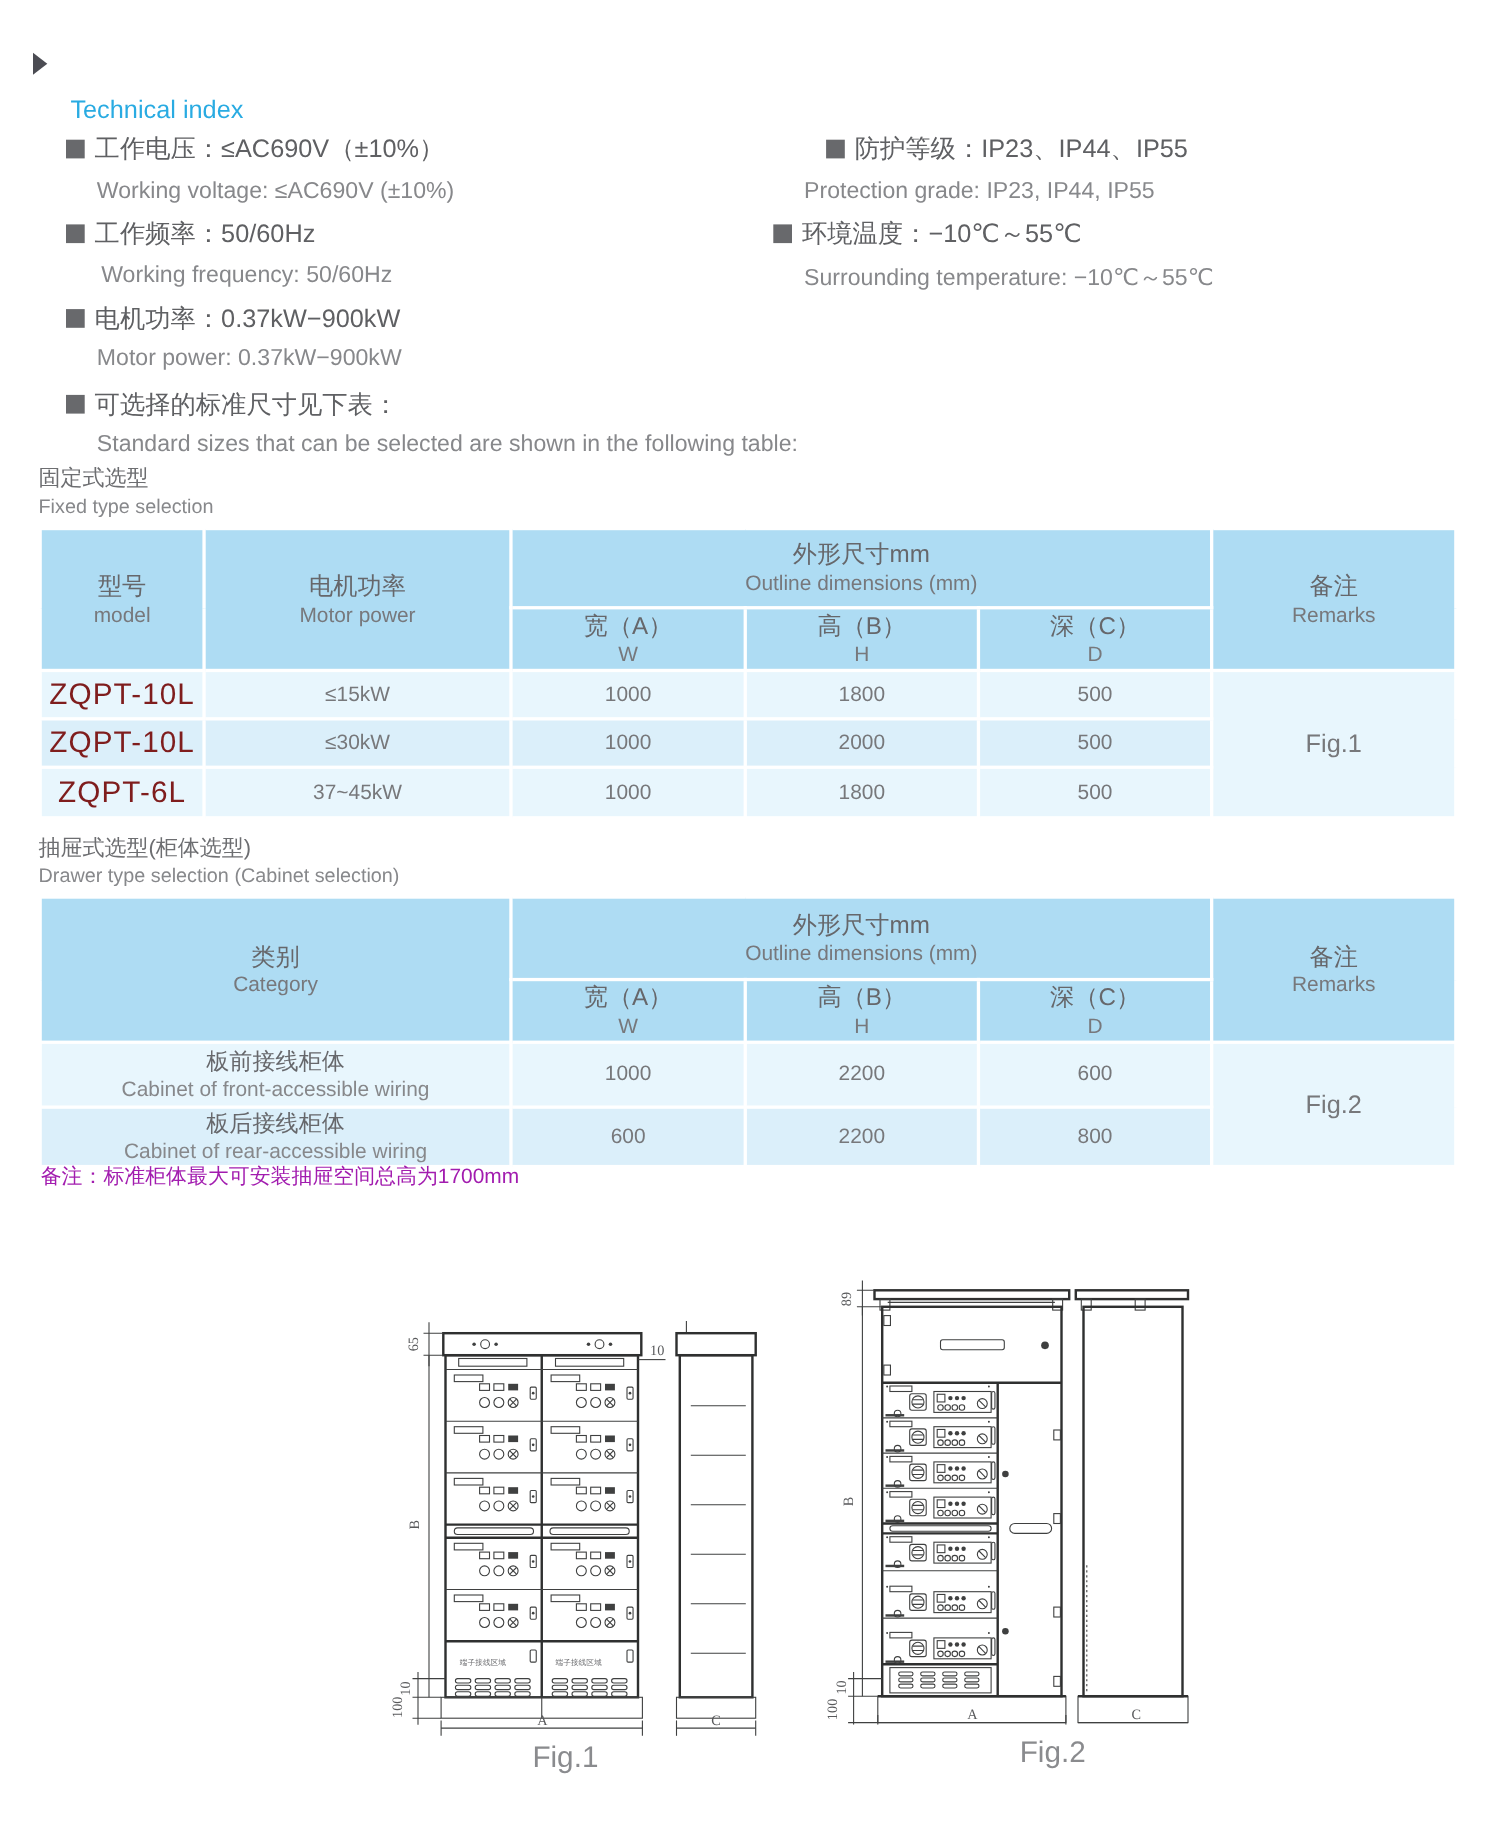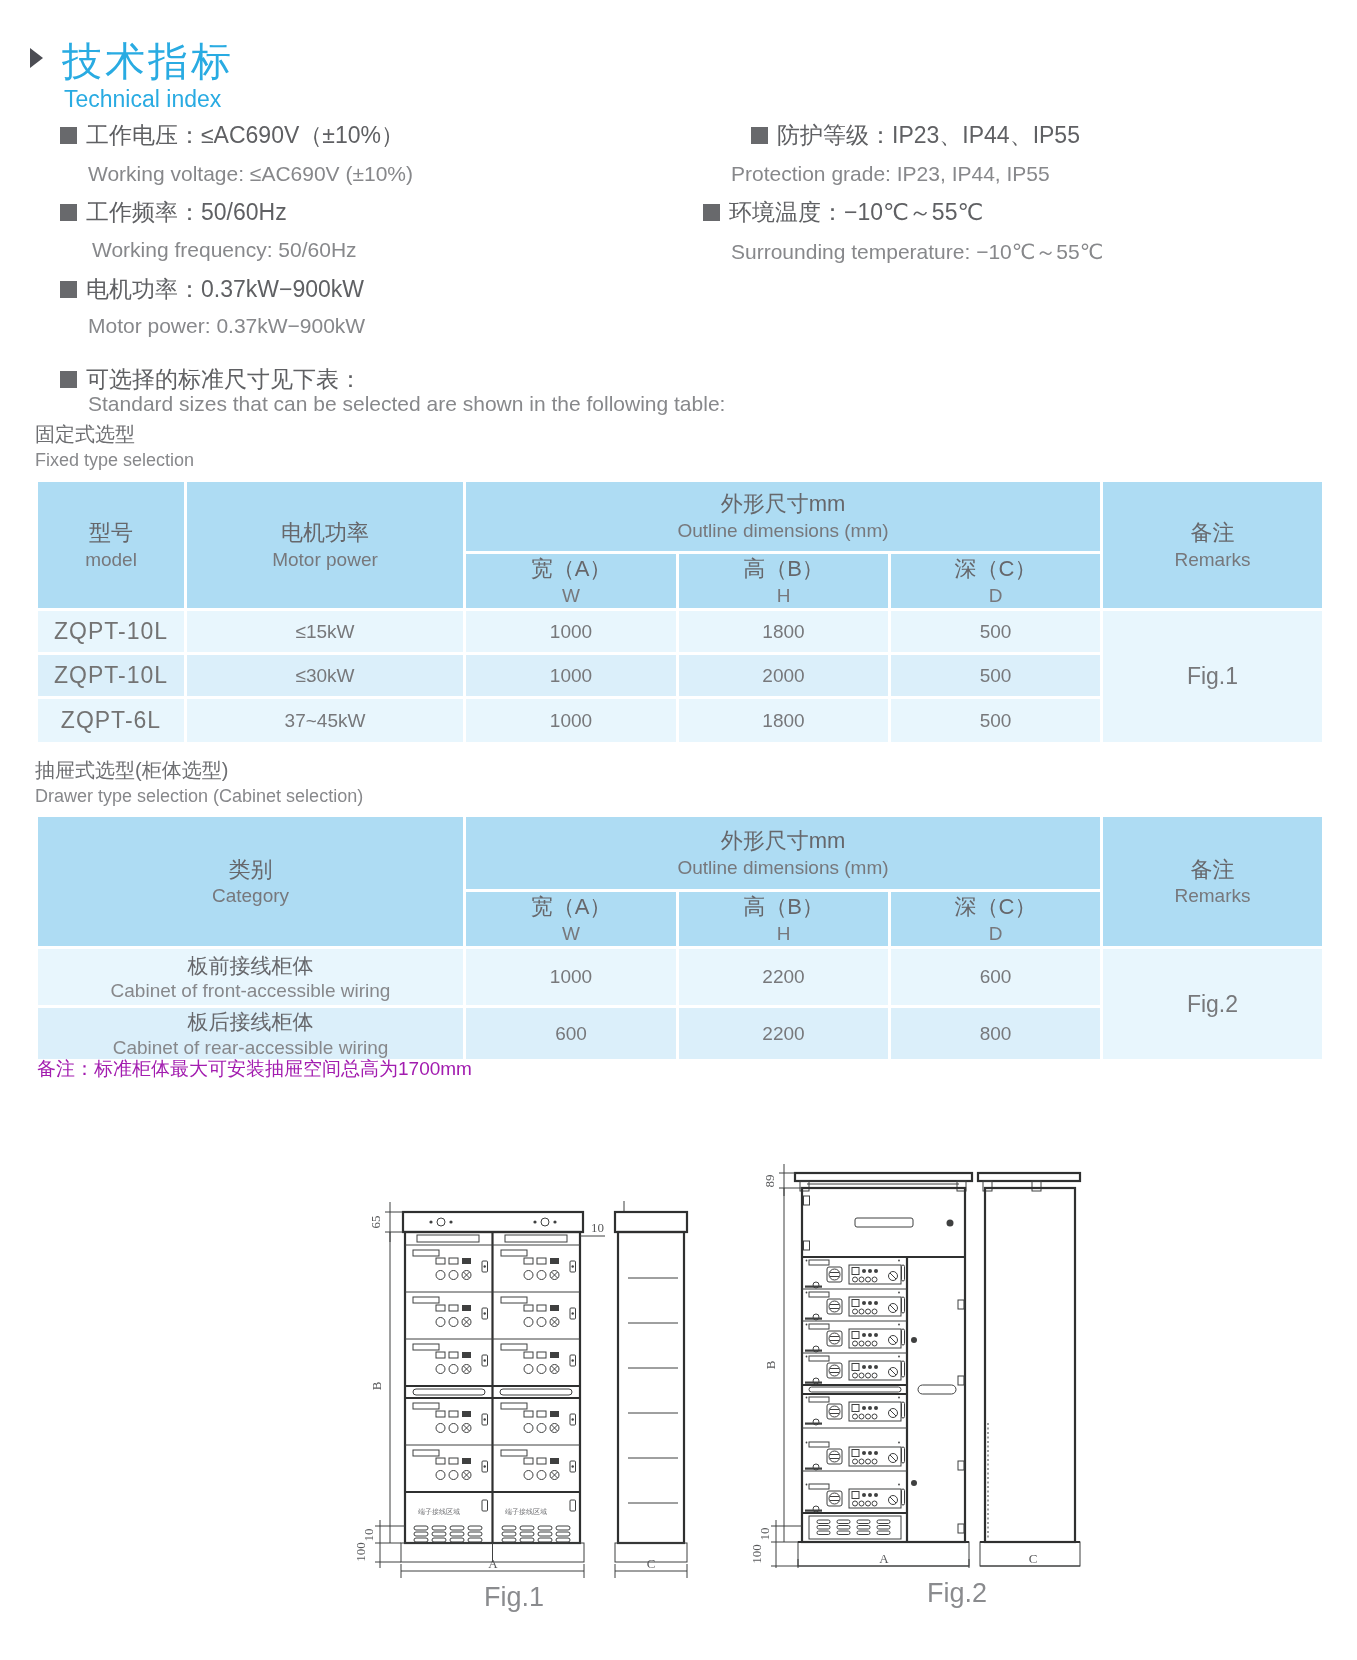--- a/index.html
+++ b/index.html
@@ -23,21 +23,21 @@
 
   
   table.spec{border-collapse:collapse;table-layout:fixed;width:1287px;}
   table.spec th, table.spec td{border:3px solid #fff;padding:0;text-align:center;vertical-align:middle;font-weight:normal;}
   .hd{background:#aedcf3;}
   .rowA{background:#e8f6fd;}
   .rowB{background:#dbeffa;}
   .th-zh{font-size:22px;color:#66676b;line-height:1.35;}
   .th-en{font-size:19px;color:#77787c;line-height:1.3;}
   .cell-num{font-size:19px;color:#77787b;}
-  .cell-model{font-size:23px;color:#737373;letter-spacing:1px;}
+  .cell-model{font-size:27px;color:#7f1d1d;letter-spacing:1px;}
   .cell-cat-zh{font-size:21px;color:#66676b;line-height:1.3;}
   .cell-cat-en{font-size:19px;color:#87888b;line-height:1.25;}
   .cell-fig{font-size:23px;color:#77787b;}
 
   .note-zh{font-size:19px;color:#a21caf;}
   .note-en{font-size:19px;color:#87888b;}
 
   
   .fig-caption{font-size:27px;color:#8a8b8e;text-align:center;}
   svg .ln{stroke:#3f4040;fill:none;stroke-width:1;}
@@ -45,39 +45,38 @@
   svg .fill{fill:#3f4040;stroke:none;}
   svg .dimtxt{font-size:13px;fill:#58595b;font-family:"Liberation Serif","DejaVu Serif",serif;}
   svg .tinytxt{font-size:7px;fill:#6d6e71;}
 </style>
 </head>
 <body>
 
 <div class="page">
 
   <div class="abs tri" style="left:30px;top:48px;"></div>
-  <div class="abs title-zh" style="left:62px;top:34px;">技术指标</div>
   <div class="abs title-en" style="left:64px;top:86px;">Technical index</div>
 
   <div class="abs spec-zh" style="left:60px;top:120px;">
       <span class="sq"></span>
       <span>工作电压：≤AC690V（±10%）</span>
     </div>
   <div class="abs spec-en" style="left:88px;top:162px;">Working voltage: ≤AC690V (±10%)</div>
   <div class="abs spec-zh" style="left:60px;top:197px;">
       <span class="sq"></span>
       <span>工作频率：50/60Hz</span>
     </div>
   <div class="abs spec-en" style="left:92px;top:238px;">Working frequency: 50/60Hz</div>
   <div class="abs spec-zh" style="left:60px;top:274px;">
       <span class="sq"></span>
       <span>电机功率：0.37kW−900kW</span>
     </div>
   <div class="abs spec-en" style="left:88px;top:314px;">Motor power: 0.37kW−900kW</div>
-  <div class="abs spec-zh" style="left:60px;top:364px;">
+  <div class="abs spec-zh" style="left:60px;top:352px;">
       <span class="sq"></span>
       <span>可选择的标准尺寸见下表：</span>
     </div>
   <div class="abs spec-en" style="left:88px;top:392px;">Standard sizes that can be selected are shown in the following table:</div>
 
   <div class="abs spec-zh" style="left:703px;top:120px;margin-left:48px;">
       <span class="sq"></span>
       <span>防护等级：IP23、IP44、IP55</span>
     </div>
   <div class="abs spec-en" style="left:731px;top:162px;">Protection grade: IP23, IP44, IP55</div>

